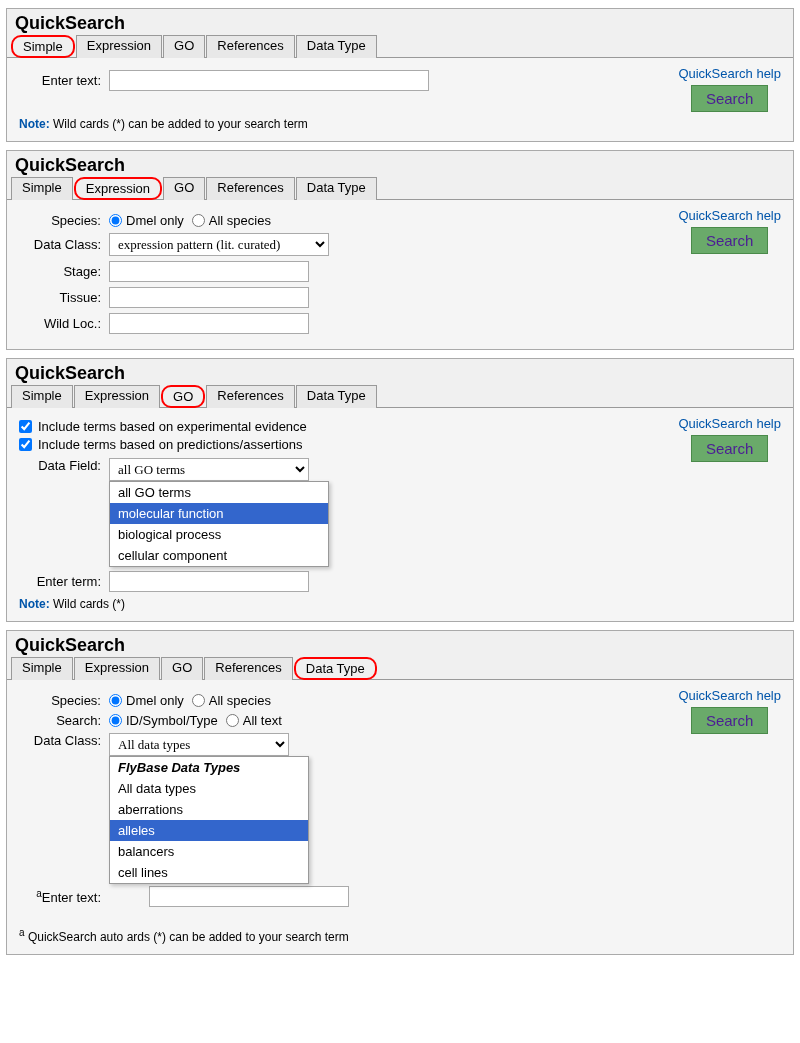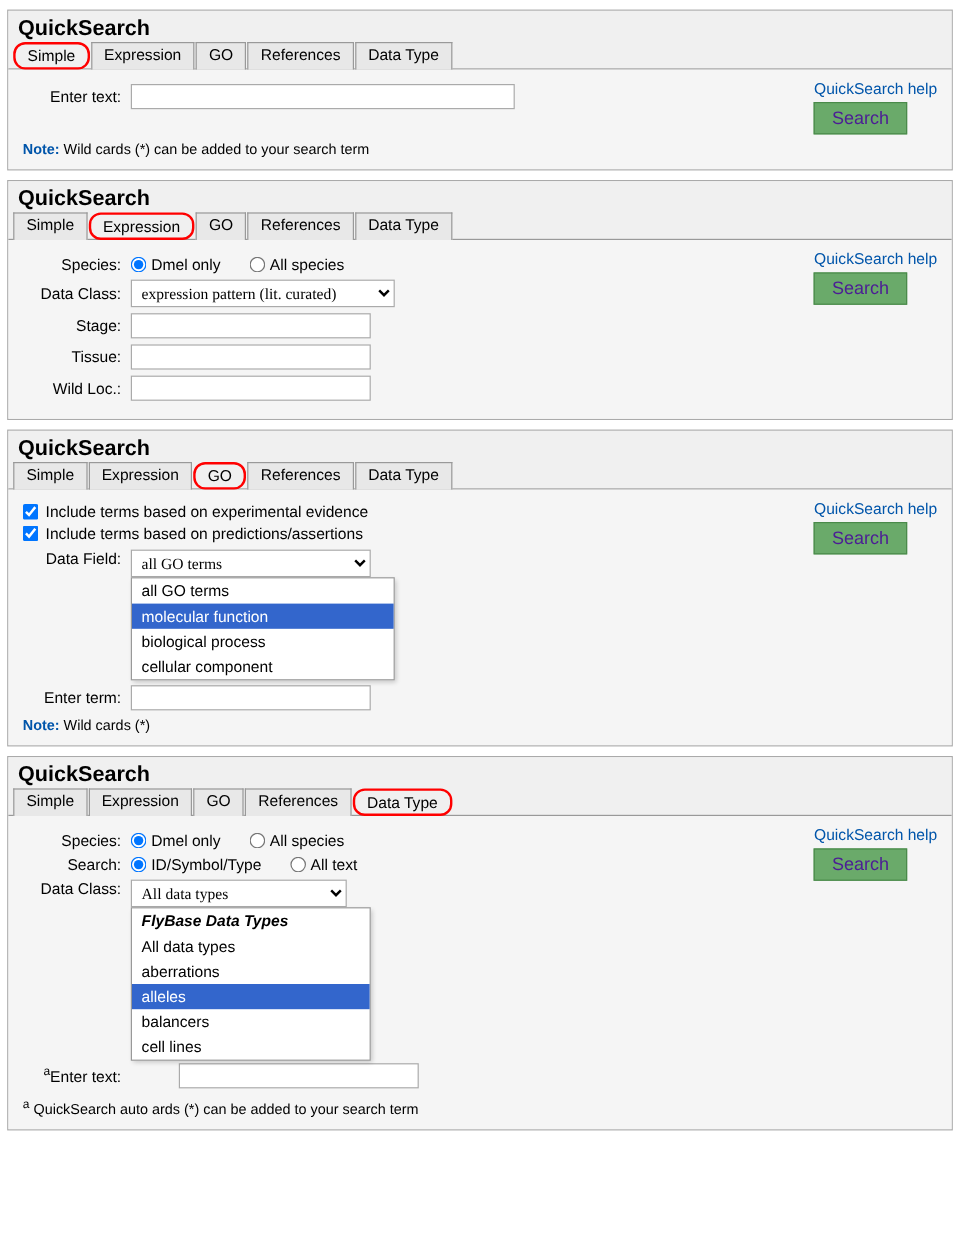--- a/index.html
+++ b/index.html
@@ -114,28 +114,28 @@
 
     .top-row {
       display: flex;
       justify-content: space-between;
       align-items: flex-start;
     }
 
     .top-right {
       display: flex;
       flex-direction: column;
-      align-items: flex-start;
+      align-items: center;
       gap: 4px;
     }
 
     .radio-group {
       display: flex;
       align-items: center;
-      gap: 24px;
+      gap: 8px;
     }
 
     .radio-option {
       display: flex;
       align-items: center;
       gap: 4px;
     }
 
     .select-field {
       border: 1px solid #aaa;
@@ -383,21 +383,21 @@
               <div class="dropdown-item">cell lines</div>
             </div>
           </div>
         </div>
         <div class="form-row" style="margin-top:130px;justify-content:space-between;">
           <span class="form-label">
             <sup>a</sup><span>Enter text:</span>
           </span>
           <input class="text-input text-input-med" type="text" style="">
         </div>
-        <div class="note-text" style="margin-top:8px;">
+        <div class="note-text" style="margin-top:20px;">
           <sup>a</sup>
           <span>QuickSearch auto</span>
           <span>ards (*) can be added to your search term</span>
         </div>
       </div>
       <div class="top-right">
         <a class="help-link">QuickSearch help</a>
         <button class="search-btn">Search</button>
       </div>
     </div>

